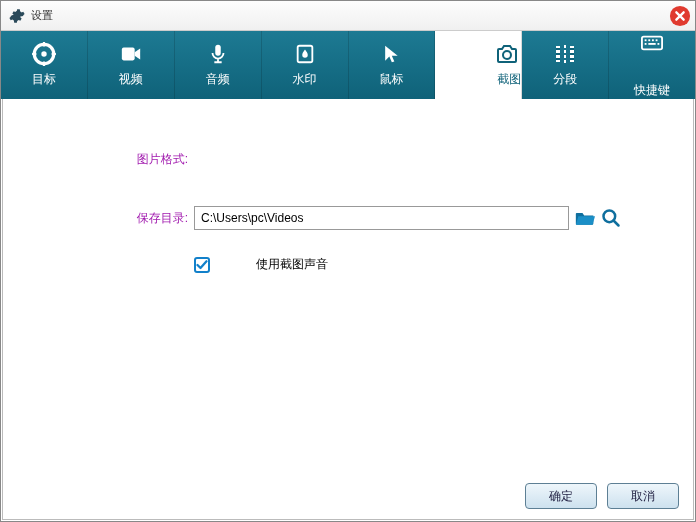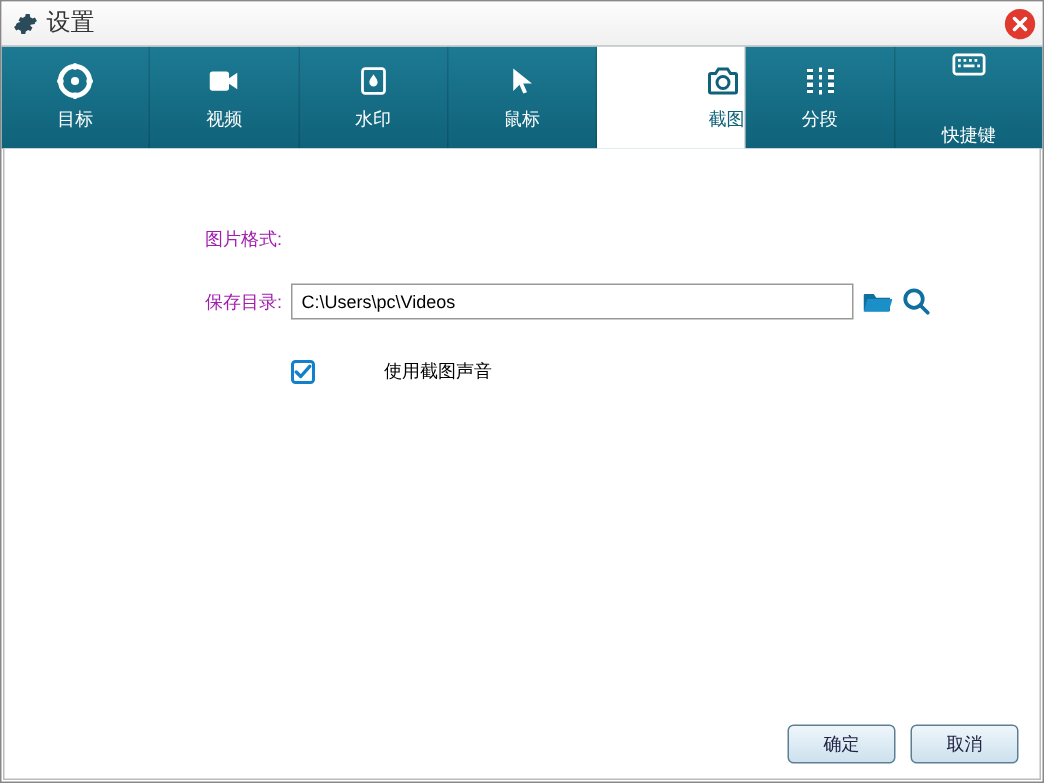--- a/index.html
+++ b/index.html
@@ -16,21 +16,21 @@
     .titlebar {
       height: 30px;
       background: linear-gradient(#fdfdfd, #f0f0f0);
       border-bottom: 1px solid #ccc;
       display: flex;
       align-items: center;
       padding: 0 8px;
       position: relative;
     }
     .titlebar .gear { width: 16px; height: 16px; margin-right: 6px; }
-    .titlebar .title { font-size: 16px; color: #333; }
+    .titlebar .title { font-size: 11px; color: #333; }
     .close-btn {
       position: absolute;
       right: 4px; top: 4px;
       width: 22px; height: 22px;
       cursor: pointer;
     }
     .tabbar {
       height: 68px;
       background: linear-gradient(#1d7a93, #0f6279);
       display: flex;
@@ -59,21 +59,21 @@
       top: 98px; left: 0; right: 0; bottom: 0;
       background: #fff;
       border: 1px solid #bbb;
       border-top: none;
       margin: 0 1px 1px 1px;
     }
     .form-row {
       display: flex;
       align-items: center;
       margin-left: 120px;
-      margin-top: 21px;
+      margin-top: 38px;
     }
     .form-row:first-child { margin-top: 52px; }
     .form-label {
       width: 65px;
       text-align: right;
       color: #a21caf;
       font-size: 12px;
       margin-right: 6px;
     }
     .select-wrap {
@@ -182,20 +182,29 @@
       <svg viewBox="0 0 24 24" width="26" height="22">
           <rect x="2" y="5" width="14" height="14" rx="2" fill="#fff"></rect>
           <path d="M16 10l6-4v12l-6-4z" fill="#fff"></path>
         </svg>
     </span>
     <span class="tab-label">视频</span>
   </div>
   <div class="tab">
     <span class="tab-icon">
       <svg viewBox="0 0 24 24" width="22" height="26">
+          <rect x="9" y="2" width="6" height="12" rx="3" fill="#fff"></rect>
+          <path d="M6 11a6 6 0 0012 0M12 17v4M8 21h8" stroke="#fff" stroke-width="2" fill="none"></path>
+        </svg>
+    </span>
+    <span class="tab-label">音频</span>
+  </div>
+  <div class="tab">
+    <span class="tab-icon">
+      <svg viewBox="0 0 24 24" width="22" height="26">
           <rect x="4" y="3" width="16" height="18" rx="2" fill="none" stroke="#fff" stroke-width="2"></rect>
           <path d="M12 7c2 3 3 4 3 6a3 3 0 11-6 0c0-2 1-3 3-6z" fill="#fff"></path>
         </svg>
     </span>
     <span class="tab-label">水印</span>
   </div>
   <div class="tab">
     <span class="tab-icon">
       <svg viewBox="0 0 24 24" width="20" height="26">
           <path d="M5 2l0 18 5-5 3 7 3-1-3-7 7 0z" fill="#fff"></path>

